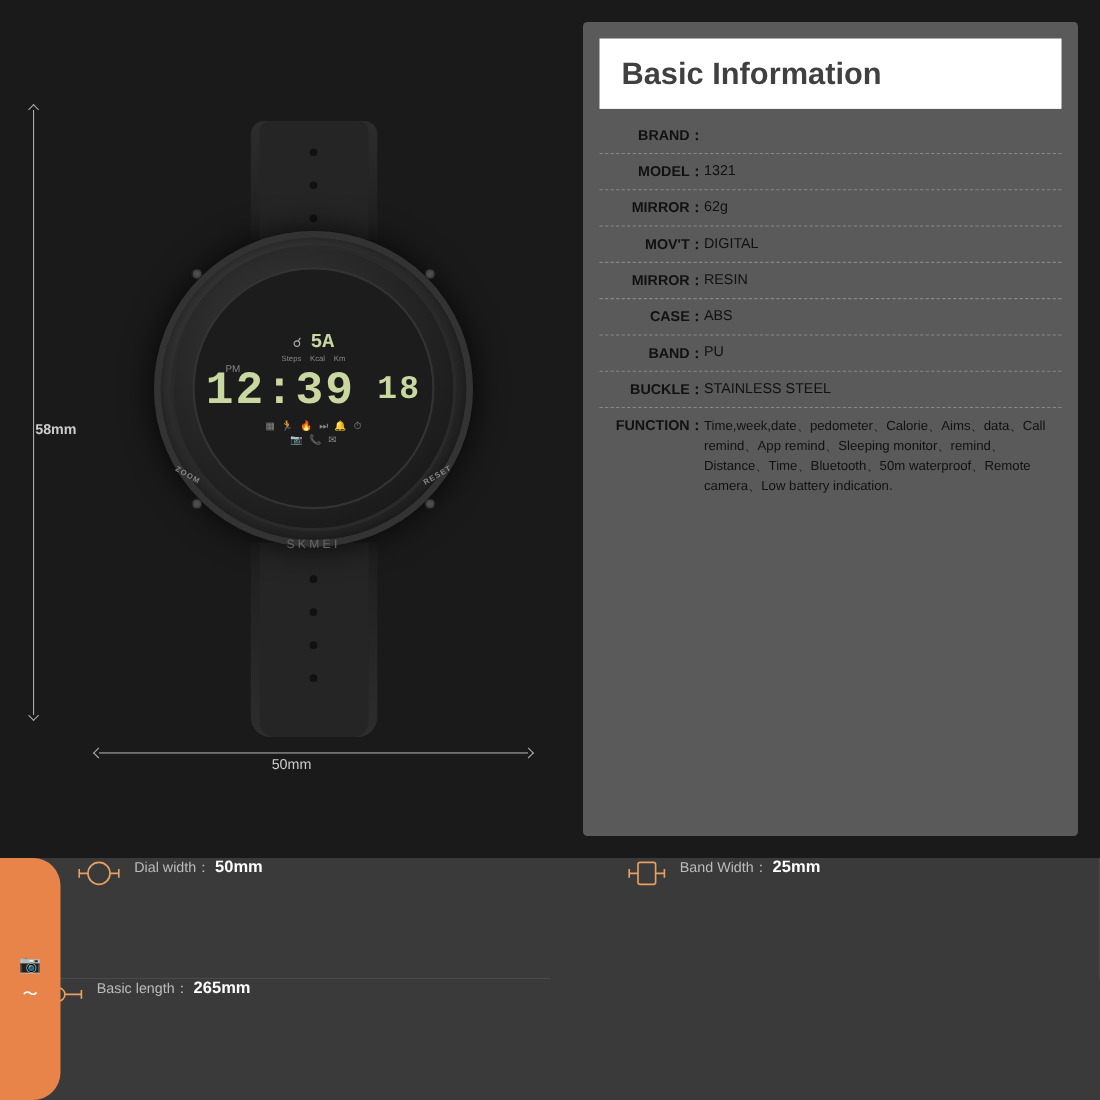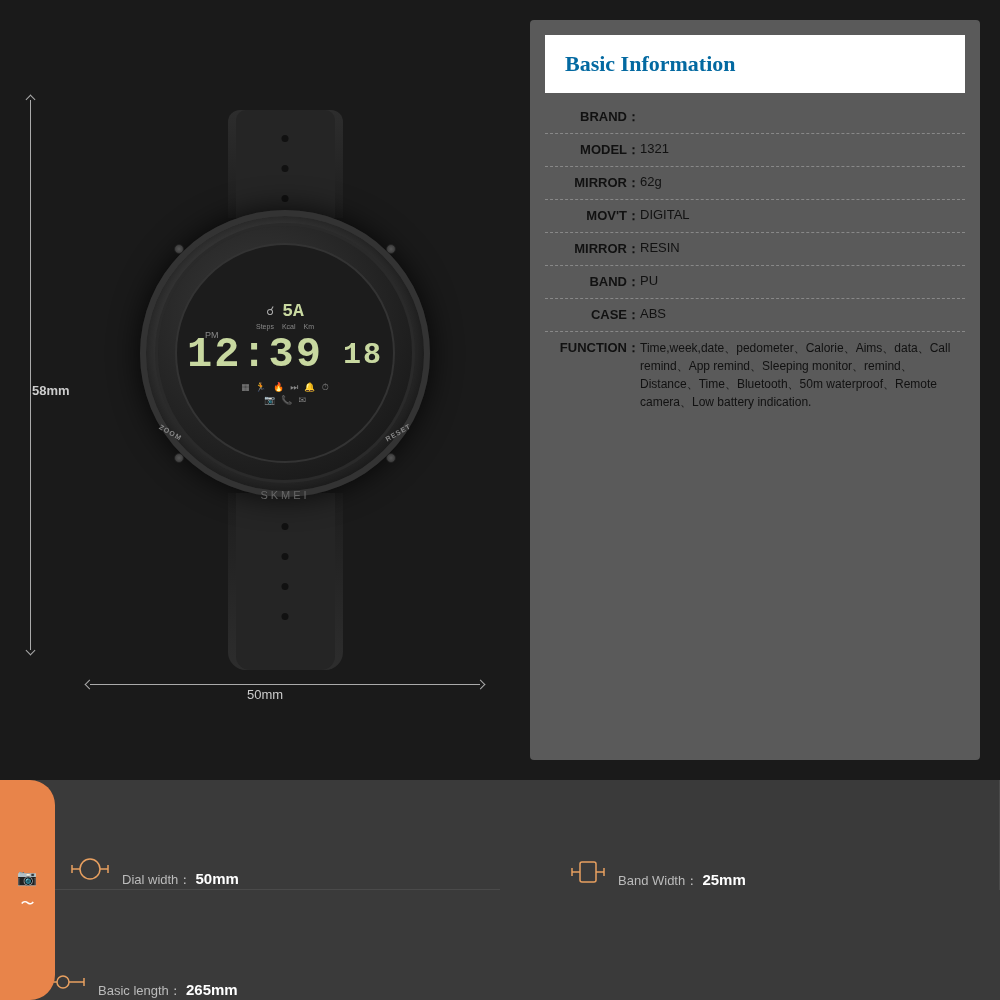--- a/index.html
+++ b/index.html
@@ -183,24 +183,23 @@
       overflow: hidden;
     }
 
     .info-header {
       background: white;
       padding: 16px 20px;
       margin: 15px 15px 0 15px;
     }
 
     .info-header h2 {
-      font-size: 22px;
-      font-weight: bold;
-      color: #0369a1;
-      font-family: Liberation Serif, serif;
+      font-size: 28px;
+      font-weight: bold;
+      color: #404040;
     }
 
     .info-table {
       padding: 8px 15px 15px 15px;
     }
 
     .info-row {
       display: flex;
       padding: 7px 5px;
       border-bottom: 1px dashed #888;
@@ -235,22 +234,22 @@
     .bottom-bar {
       height: 220px;
       background: #3a3a3a;
       display: grid;
       grid-template-columns: 1fr 1fr;
       grid-template-rows: 1fr 1fr;
     }
 
     .spec-cell {
       display: flex;
-      align-items: flex-end;
-      padding: 0 40px;
+      align-items: flex-start;
+      padding: 0 30px;
       border-right: 1px solid #4a4a4a;
       border-bottom: 1px solid #4a4a4a;
       gap: 12px;
     }
     .spec-cell:nth-child(2) { border-right: none; }
     .spec-cell:nth-child(4) { border-right: none; border-bottom: none; }
     .spec-cell:nth-child(3) { border-bottom: none; }
 
     .spec-text {
       color: #ddd;
@@ -392,29 +391,33 @@
           <span class="info-label">MOV'T：</span>
           <span class="info-value">DIGITAL</span>
         </div>
 
         <div class="info-row">
           <span class="info-label">MIRROR：</span>
           <span class="info-value">RESIN</span>
         </div>
 
         <div class="info-row">
+          <span class="info-label">CASE：</span>
+          <span class="info-value">ABS</span>
+        </div>
+
+        <div class="info-row">
           <span class="info-label">BAND：</span>
           <span class="info-value">PU</span>
         </div>
 
         <div class="info-row">
-          <span class="info-label">CASE：</span>
-          <span class="info-value">ABS</span>
-        </div>
-
+          <span class="info-label">BUCKLE：</span>
+          <span class="info-value">STAINLESS STEEL</span>
+        </div>
 
 
         <div class="info-row">
           <span class="info-label">FUNCTION：</span>
           <span class="info-value function-text">Time,week,date、pedometer、Calorie、Aims、data、Call remind、App remind、Sleeping monitor、remind、Distance、Time、Bluetooth、50m waterproof、Remote camera、Low battery indication.</span>
         </div>
 
       </div>
     </div>
   </div>

